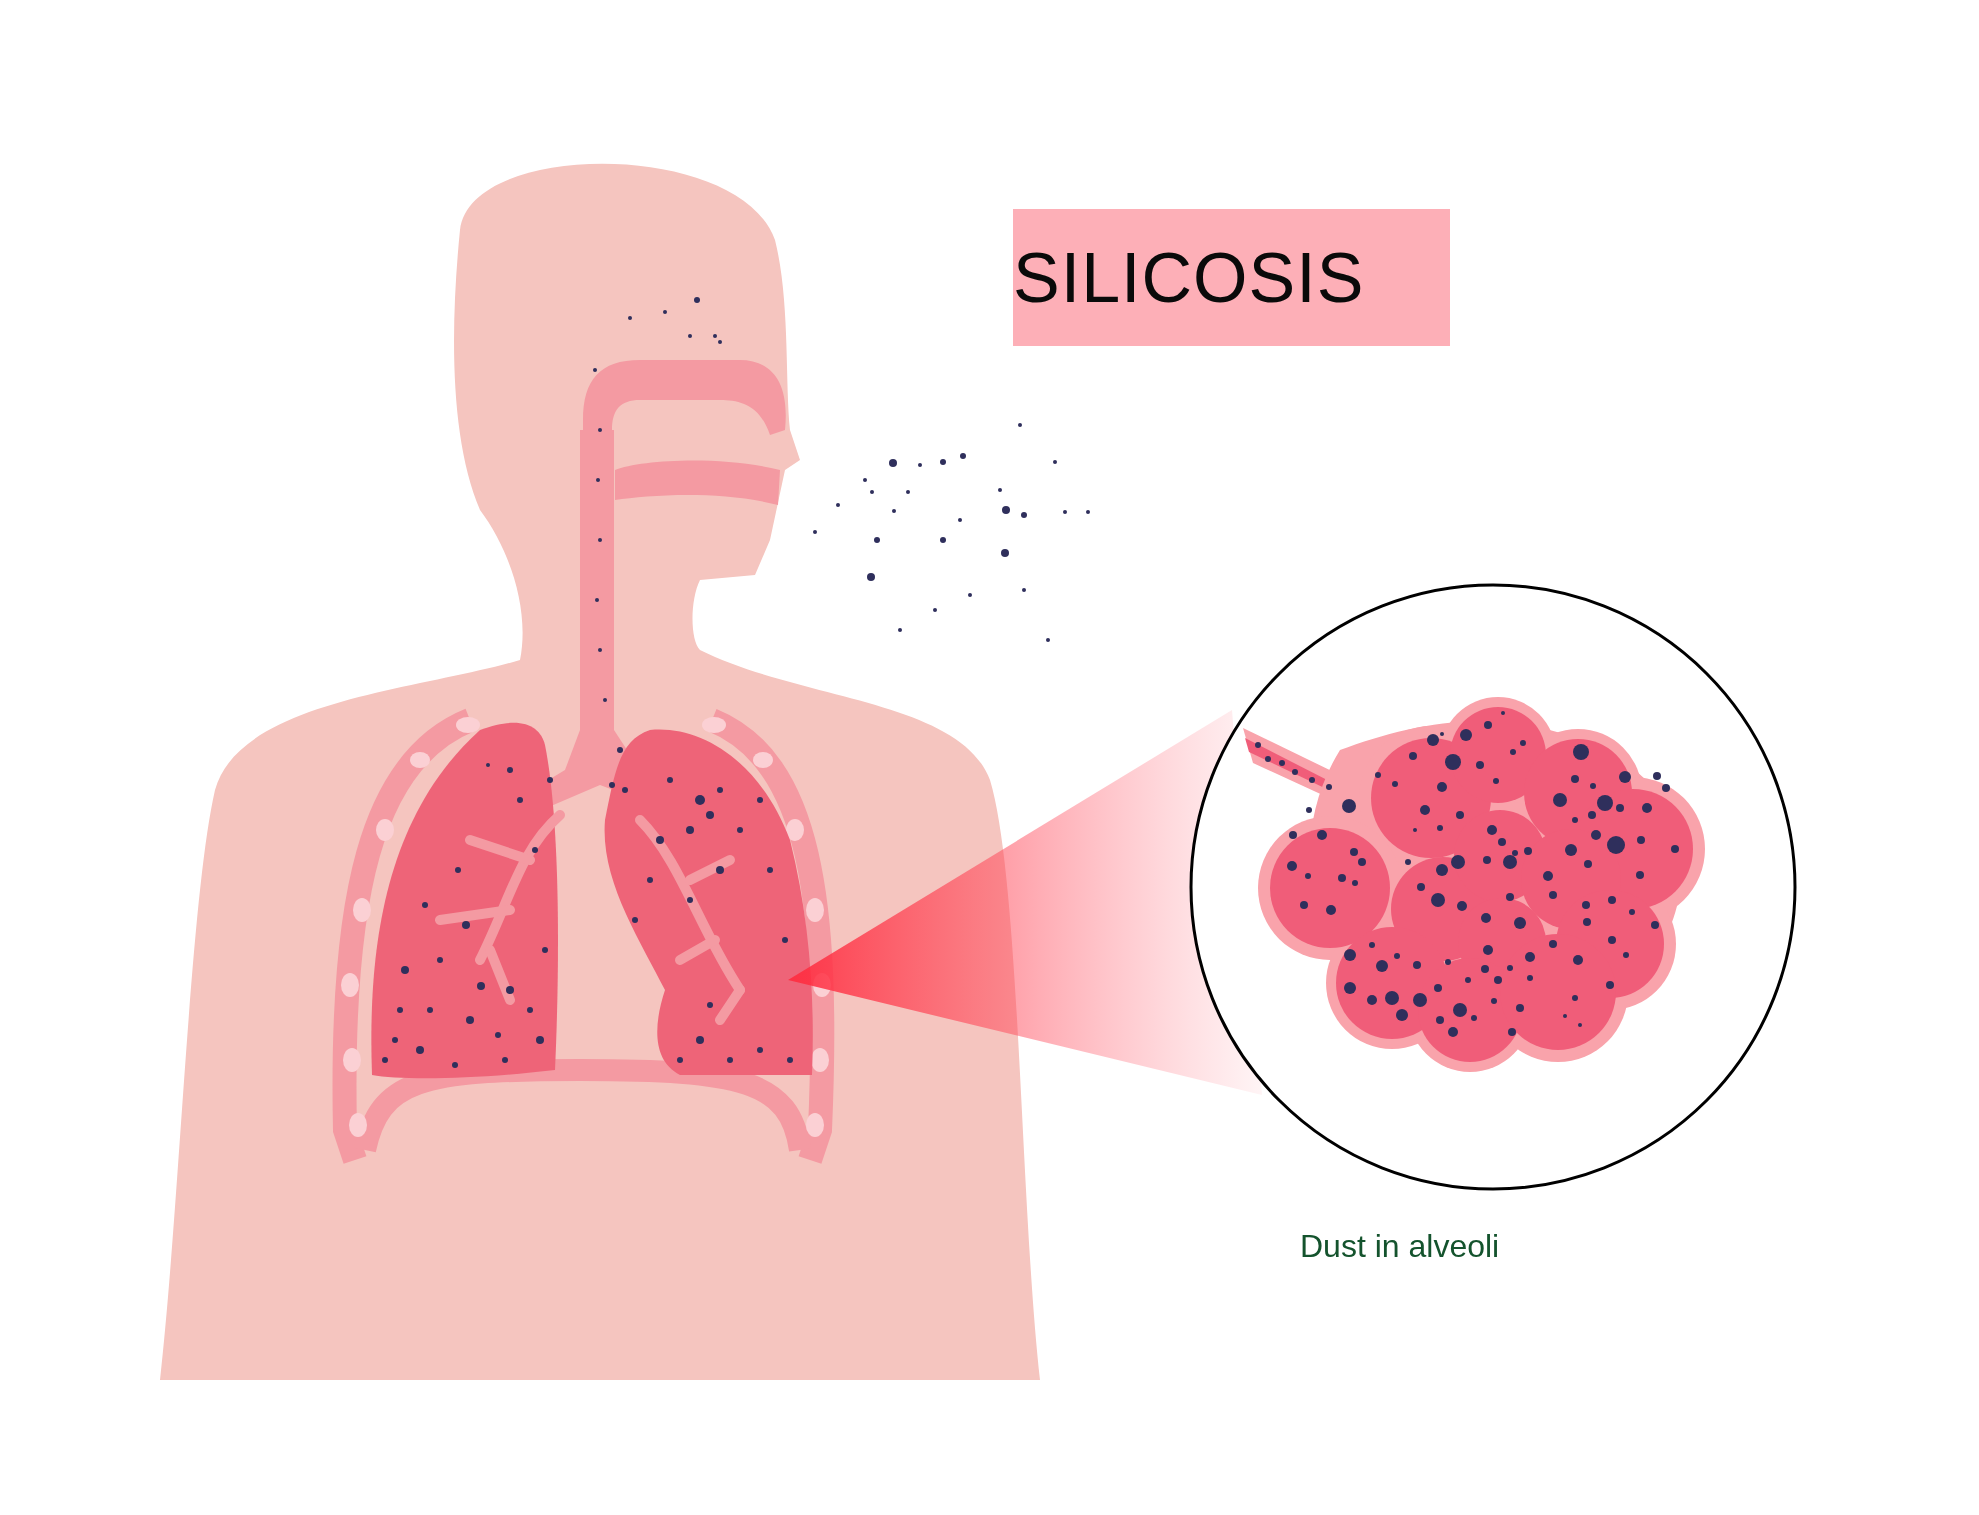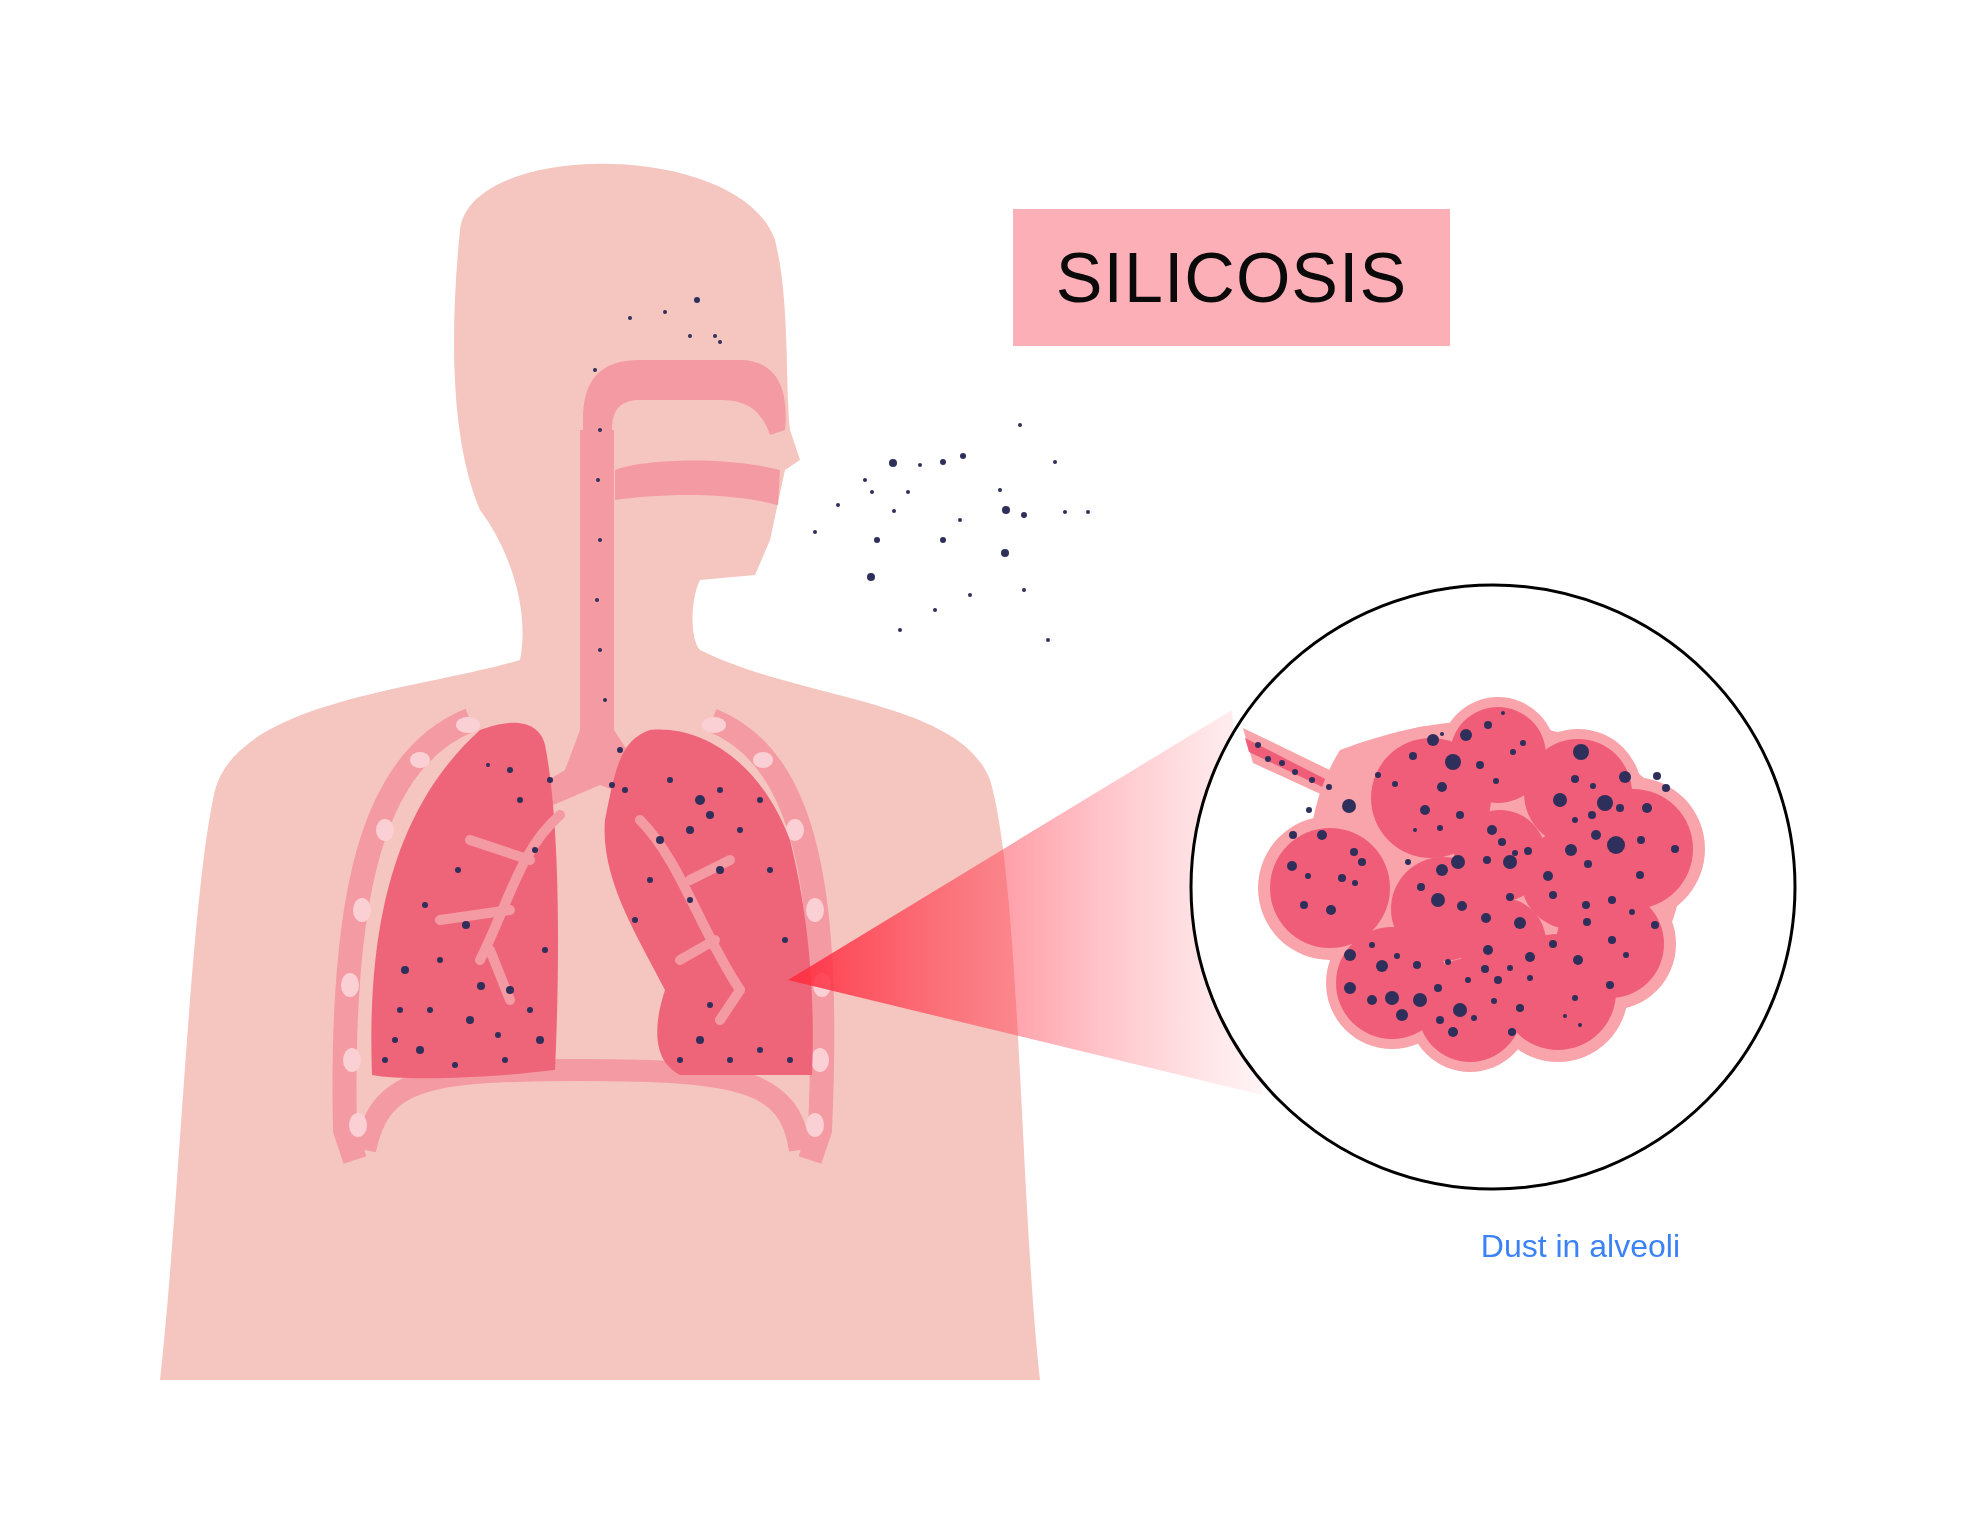--- a/index.html
+++ b/index.html
@@ -1,20 +1,20 @@
 <!DOCTYPE html>
 <html><head>
 <meta charset="utf-8">
 <style>
   html,body{margin:0;padding:0;background:#ffffff;}
   body{width:1979px;height:1515px;position:relative;overflow:hidden;font-family:"Liberation Sans",sans-serif;}
   svg{position:absolute;left:0;top:0;}
-  .title-box{position:absolute;left:1013px;top:209px;width:437px;height:137px;background:#fdafb7;display:flex;align-items:center;justify-content:center;}
+  .title-box{position:absolute;left:1013px;top:209px;width:437px;height:137px;background:#fdafb7;display:flex;align-items:center;justify-content:flex-start;}
   .title-text{font-family:"Liberation Sans",sans-serif;font-size:70px;color:#0a0a0a;letter-spacing:1px;}
-  .caption{position:absolute;left:1300px;top:1228px;width:380px;text-align:right;font-family:"Liberation Sans",sans-serif;font-size:32px;color:#3b82f6;}
+  .caption{position:absolute;left:1300px;top:1228px;width:380px;text-align:left;font-family:"Liberation Sans",sans-serif;font-size:32px;color:#14532d;}
 </style>
 </head>
 <body>
 
 <svg width="1979" height="1515" viewBox="0 0 1979 1515" xmlns="http://www.w3.org/2000/svg">
   <defs>
     <linearGradient id="beam" x1="0" y1="0" x2="1" y2="0">
       <stop offset="0" stop-color="#ff2b3e" stop-opacity="1"></stop>
       <stop offset="1" stop-color="#ff6b7a" stop-opacity="0.08"></stop>
     </linearGradient>

